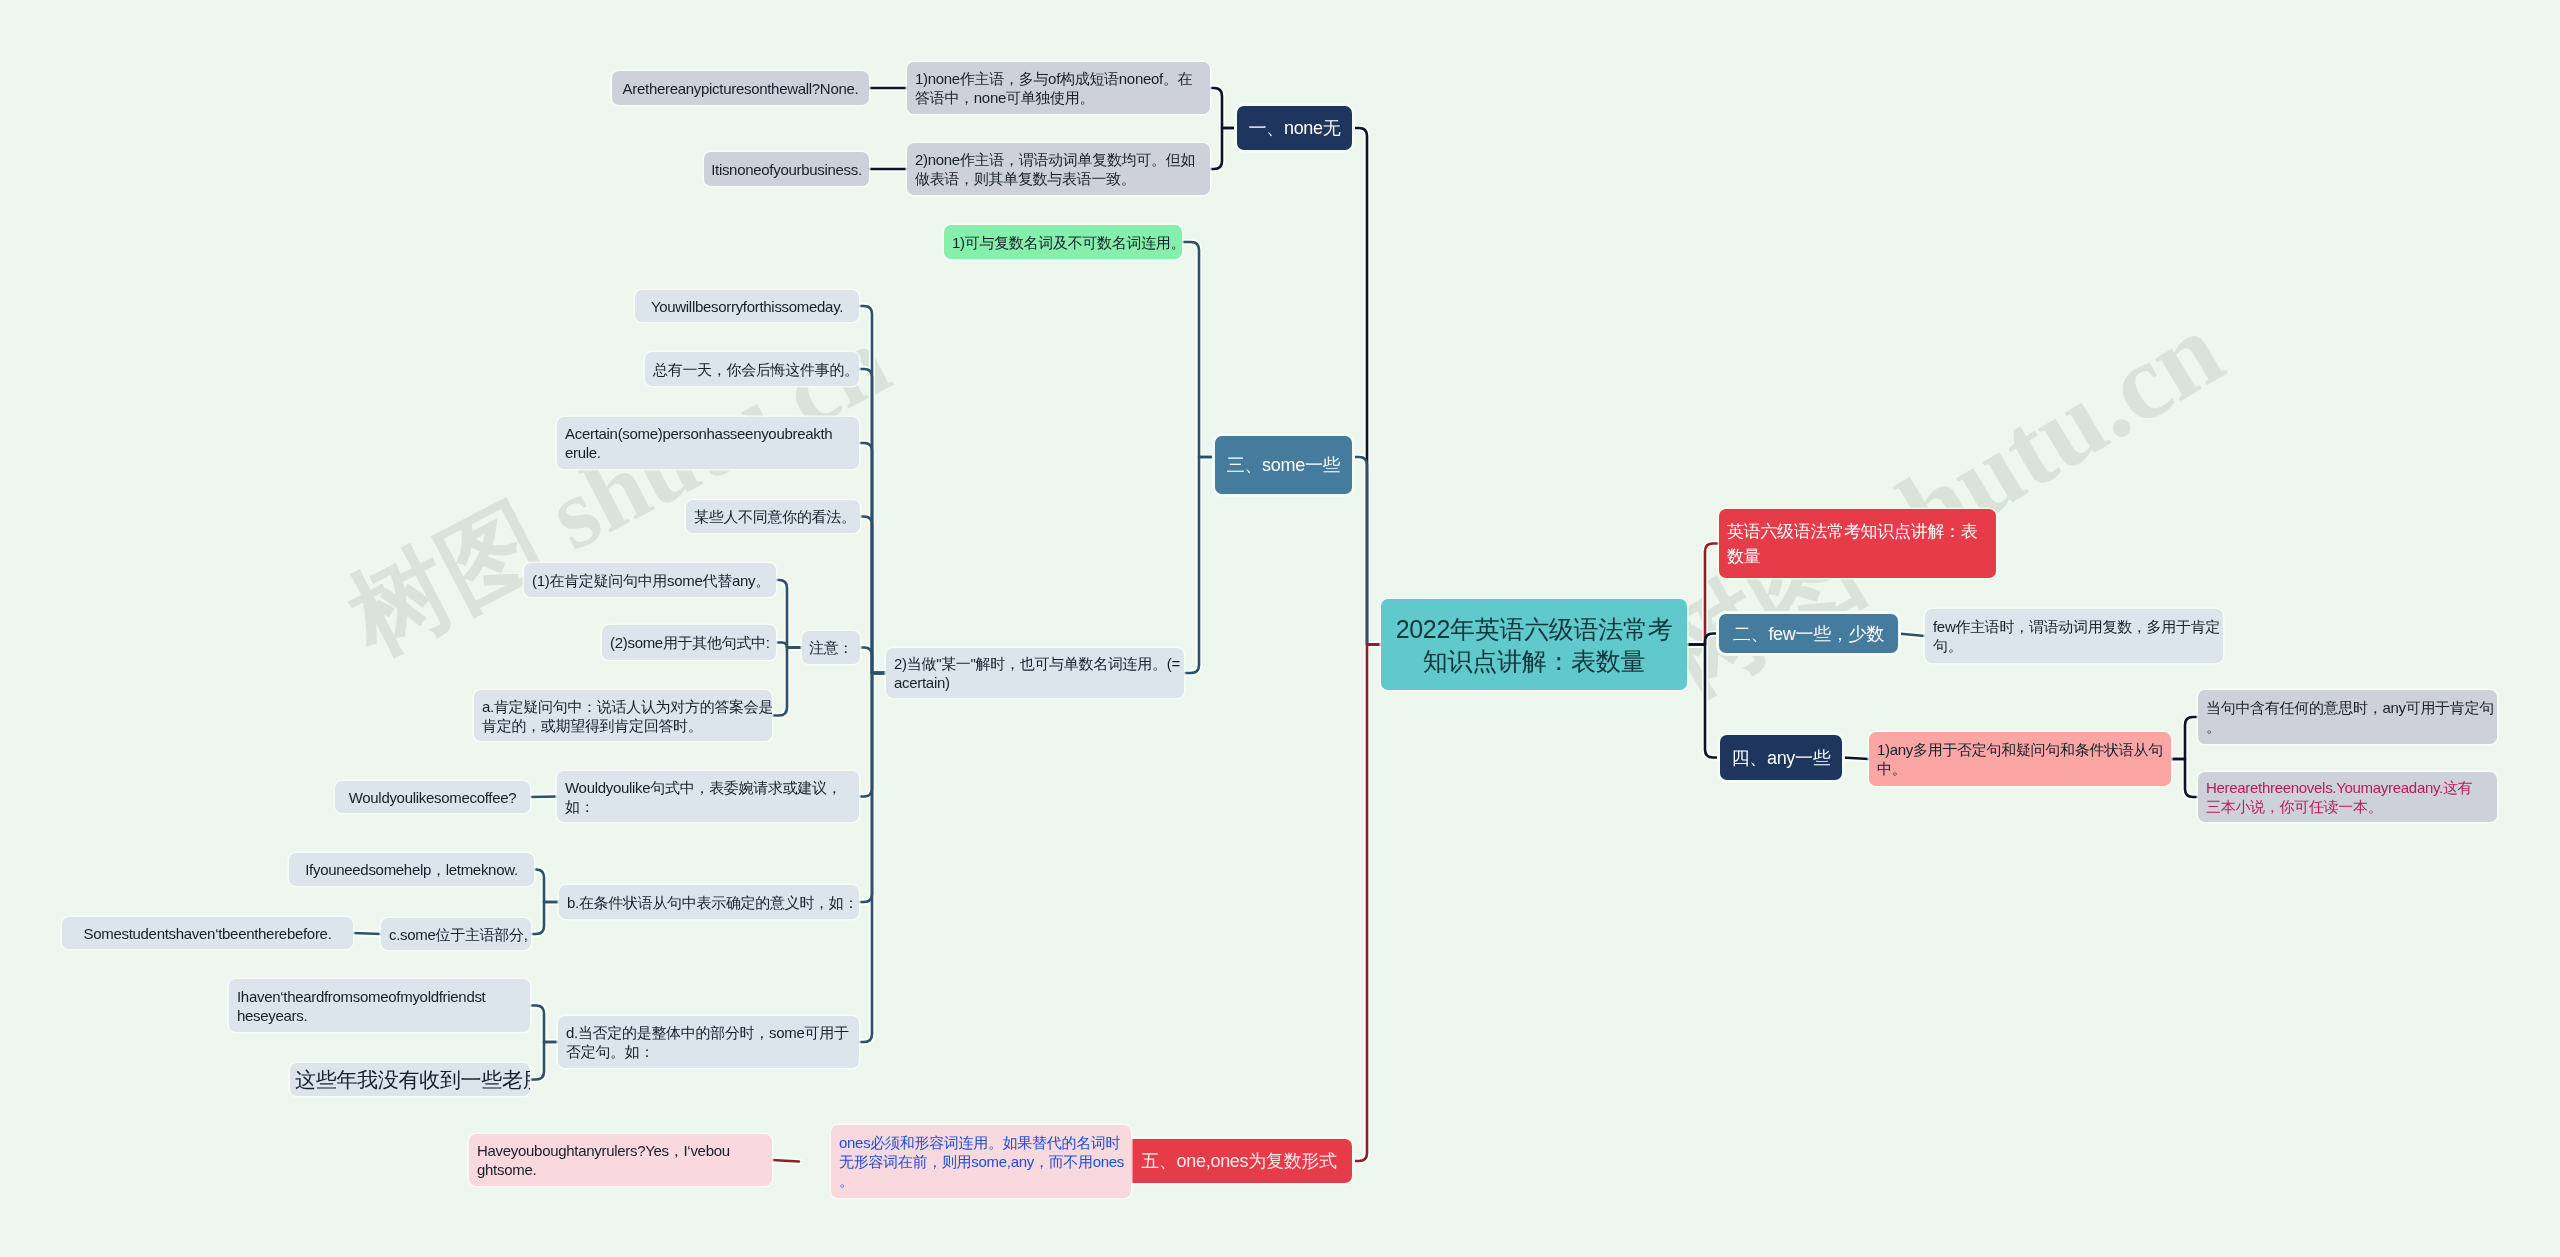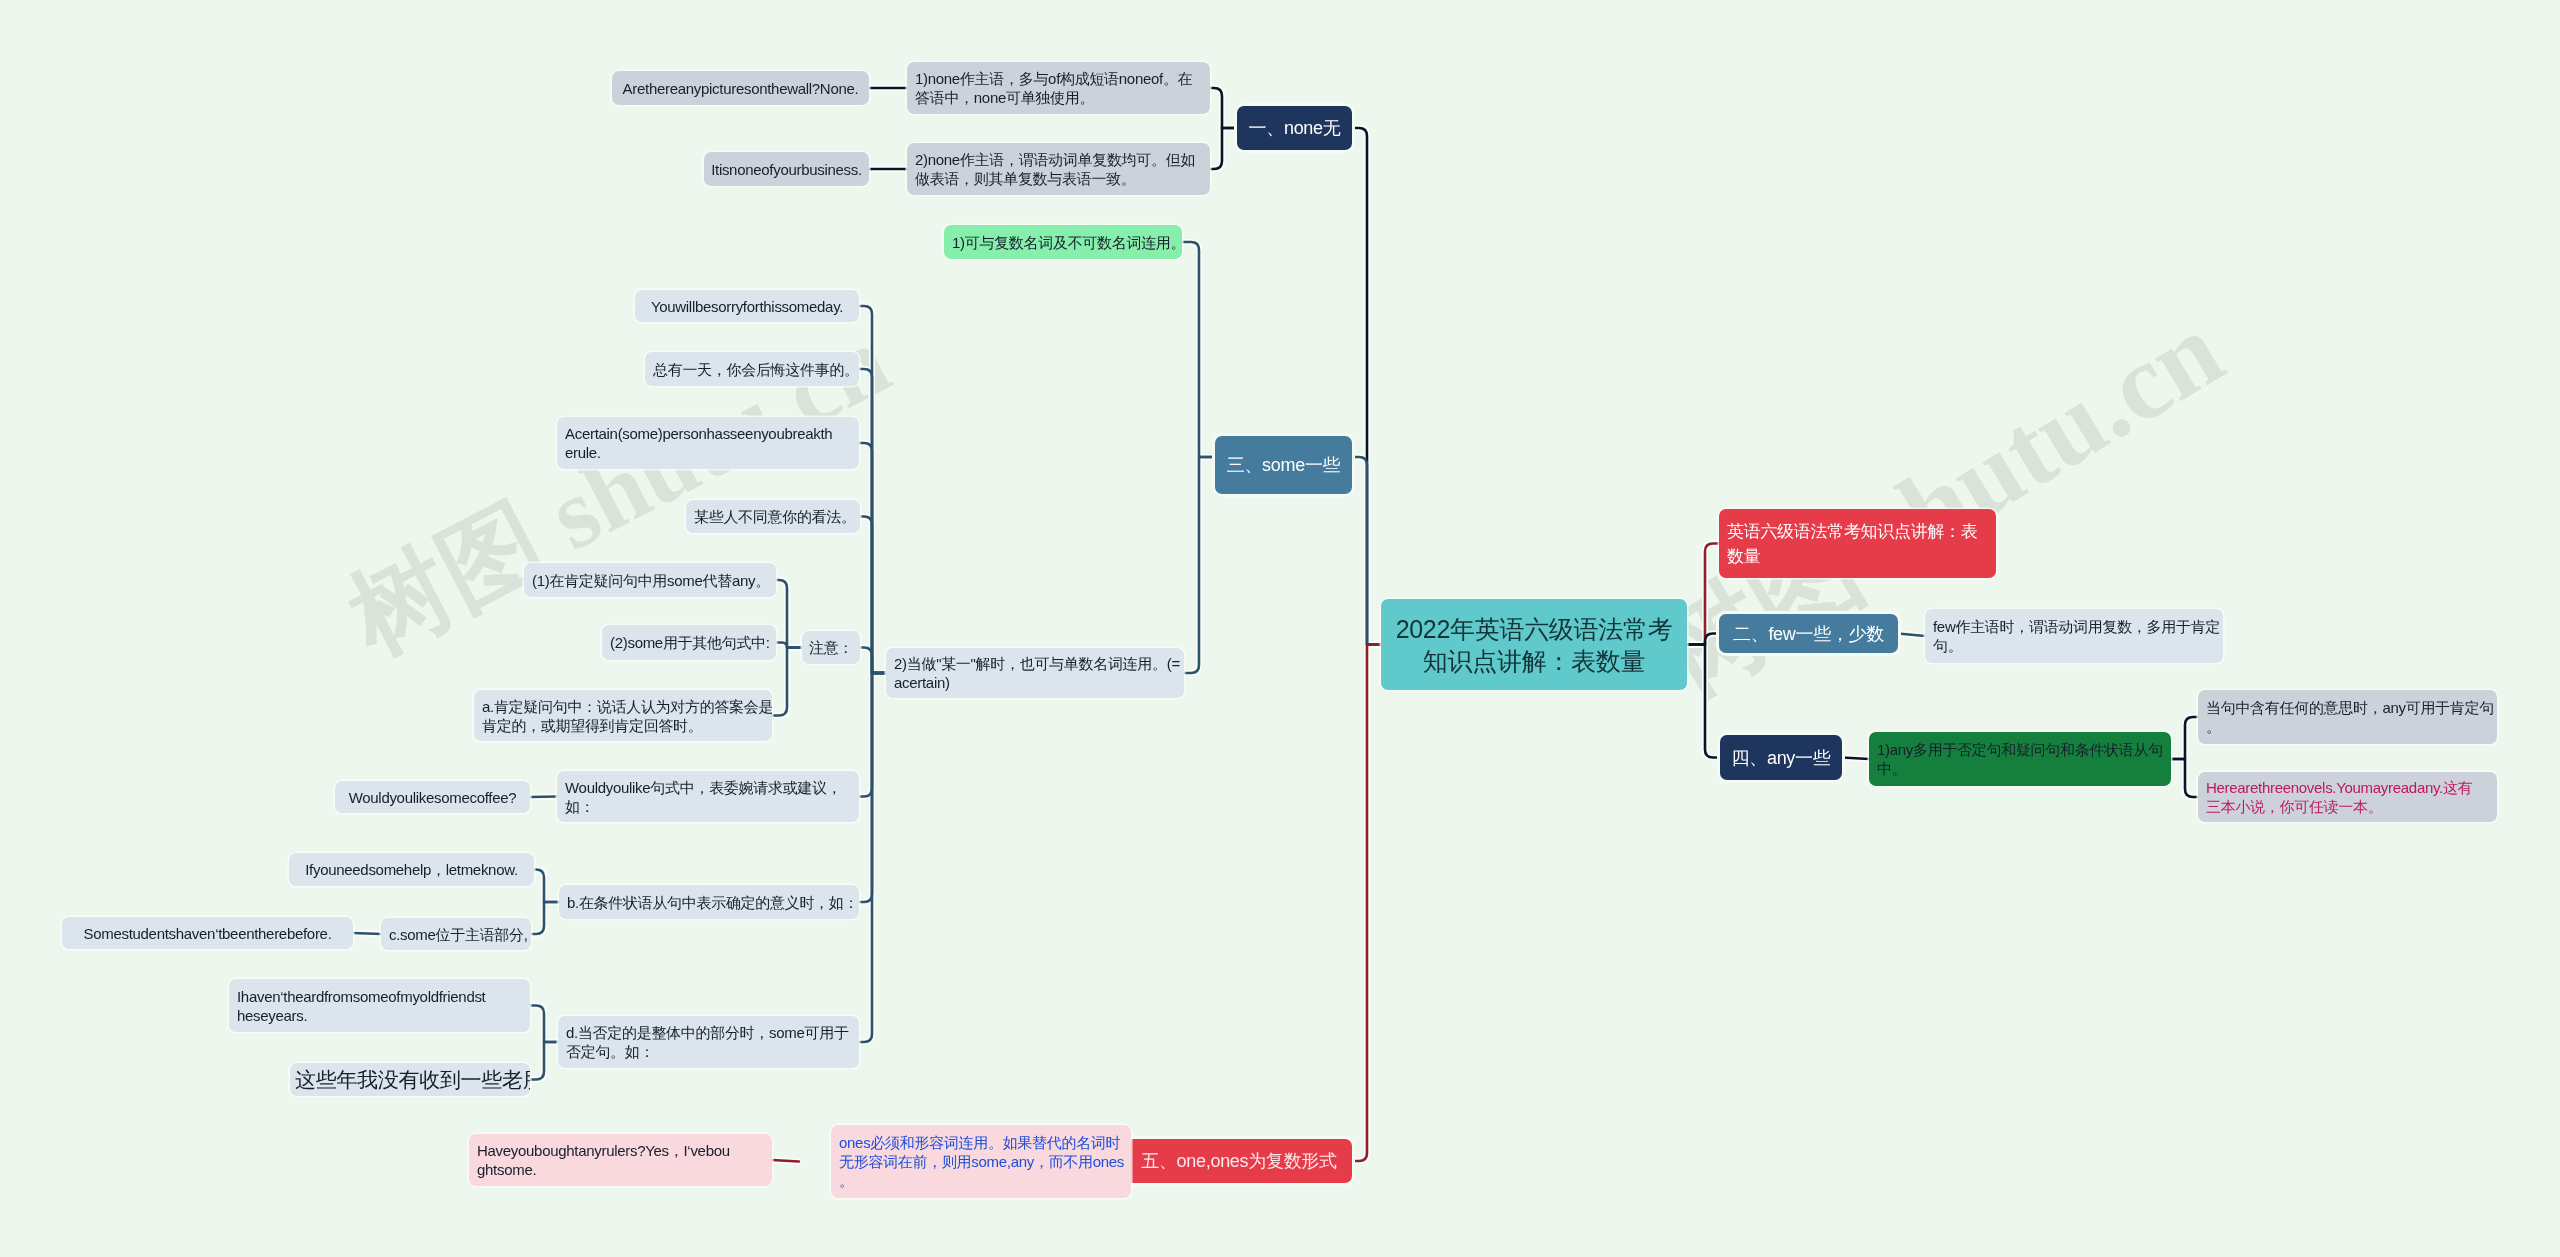--- a/index.html
+++ b/index.html
@@ -281,21 +281,21 @@
       <span class="txt" style="font-size: 18px; line-height: 24px; text-align: center;">
           <div class="ln">四、any一些</div>
         </span>
     </div>
     <div class="node" id="n-few_1" style="left: 1925px; top: 609px; width: 298px; height: 54px; background: rgb(220, 228, 236); color: rgb(22, 32, 43); padding: 0px 8px;">
       <span class="txt" style="font-size: 15px; line-height: 19px; text-align: left;">
           <div class="ln">few作主语时，谓语动词用复数，多用于肯定</div>
           <div class="ln">句。</div>
         </span>
     </div>
-    <div class="node" id="n-any_1" style="left: 1869px; top: 732px; width: 302px; height: 54px; background: #15803d; color: rgb(22, 32, 43); padding: 0px 8px;">
+    <div class="node" id="n-any_1" style="left: 1869px; top: 732px; width: 302px; height: 54px; background: #fca5a5; color: rgb(22, 32, 43); padding: 0px 8px;">
       <span class="txt" style="font-size: 15px; line-height: 19px; text-align: left;">
           <div class="ln">1)any多用于否定句和疑问句和条件状语从句</div>
           <div class="ln">中。</div>
         </span>
     </div>
     <div class="node" id="n-any_1a" style="left: 2198px; top: 690px; width: 299px; height: 54px; background: rgb(205, 210, 218); color: rgb(22, 32, 43); padding: 0px 8px;">
       <span class="txt" style="font-size: 15px; line-height: 19px; text-align: left;">
           <div class="ln">当句中含有任何的意思时，any可用于肯定句</div>
           <div class="ln">。</div>
         </span>

